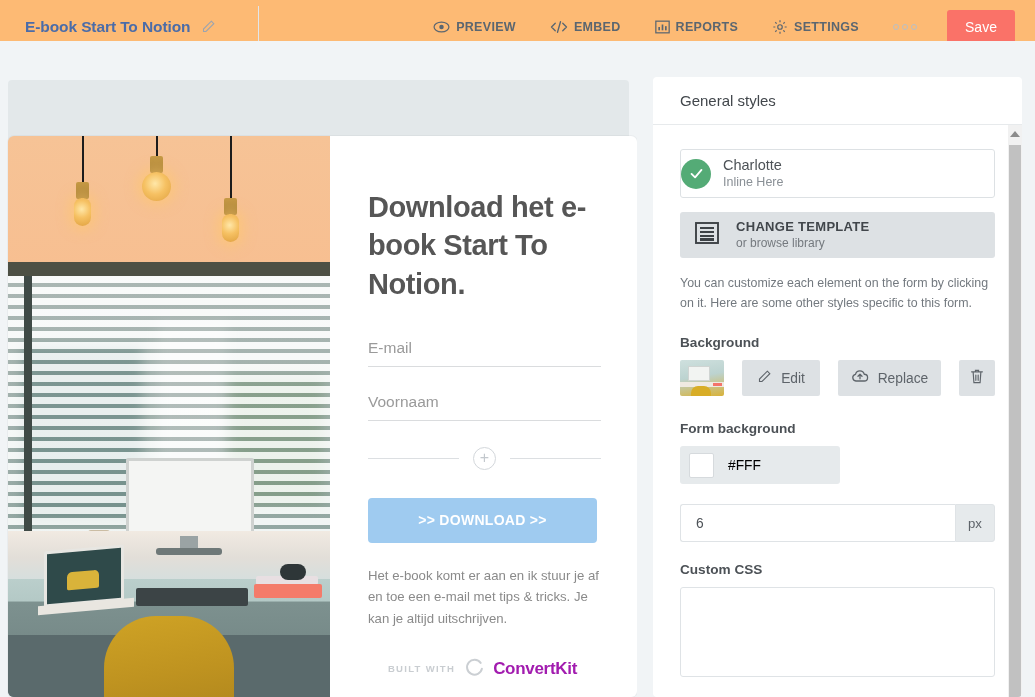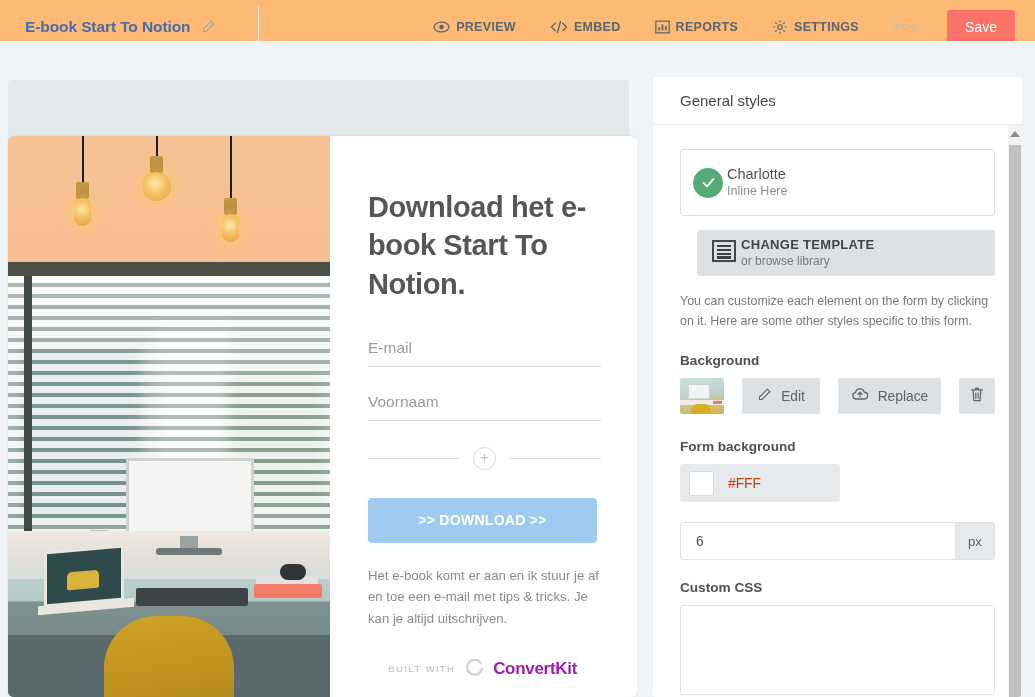--- a/index.html
+++ b/index.html
@@ -252,39 +252,38 @@
     cursor: pointer;
   }
   .scroll-thumb {
     position: absolute; top: 20px; left: 1px;
     width: 12px; height: 560px;
     background: #c1c1c1; cursor: pointer;
   }
 
   .tmpl-card {
     border: 1px solid #dde1e4; border-radius: 3px;
-    height: 67px; display: flex; align-items: center;
-    padding-left: 12px; gap: 4px; margin-bottom: 14px;
+    height: 49px; display: flex; align-items: center;
+    gap: 12px; margin-bottom: 14px;
     background: #fff; cursor: pointer;
   }
   .check-circle {
     width: 30px; height: 30px; border-radius: 50%;
     background: #54ab76; display: flex;
     align-items: center; justify-content: center;
     color: #fff; flex: 0 0 30px;
   }
   .tmpl-name { font-size: 14.5px; color: #4d5257; line-height: 1.25; }
   .tmpl-sub { font-size: 12.5px; color: #8a9096; line-height: 1.3; }
 
   .change-tmpl {
     background: #dde1e4; border-radius: 3px;
     height: 46px; display: flex; align-items: center;
-    padding-left: 14px; gap: 4px; cursor: pointer;
+    padding-left: 14px; gap: 16px; cursor: pointer;
     margin-bottom: 16px;
-    margin-left: 17px;
   }
   .ct-title {
     font-size: 13px; font-weight: bold; color: #41464b;
     letter-spacing: 0.3px; line-height: 1.3;
   }
   .ct-sub { font-size: 12px; color: #74797e; line-height: 1.3; }
 
   .helptext {
     font-size: 12.4px; color: #73797f; line-height: 1.58;
     margin-bottom: 22px;
@@ -321,21 +320,21 @@
   .color-row {
     background: #e6eaec; border-radius: 3px;
     width: 160px; height: 38px;
     display: flex; align-items: center; gap: 14px;
     padding-left: 9px; cursor: pointer; margin-bottom: 20px;
   }
   .swatch {
     width: 25px; height: 25px; background: #ffffff;
     border: 1px solid #d6dadd; border-radius: 2px;
   }
-  .color-val { font-size: 13.8px; color: #c2410c; }
+  .color-val { font-size: 13.8px; color: #000000; }
 
   .num-row { display: flex; margin-bottom: 20px; }
   .num-input {
     flex: 1; height: 38px; border: 1px solid #dfe3e6;
     border-right: none; border-radius: 3px 0 0 3px;
     padding-left: 15px; font-size: 13.8px; color: #4d5257;
     background: #fff; outline: none;
     font-family: "Liberation Sans", sans-serif;
   }
   .num-unit {

